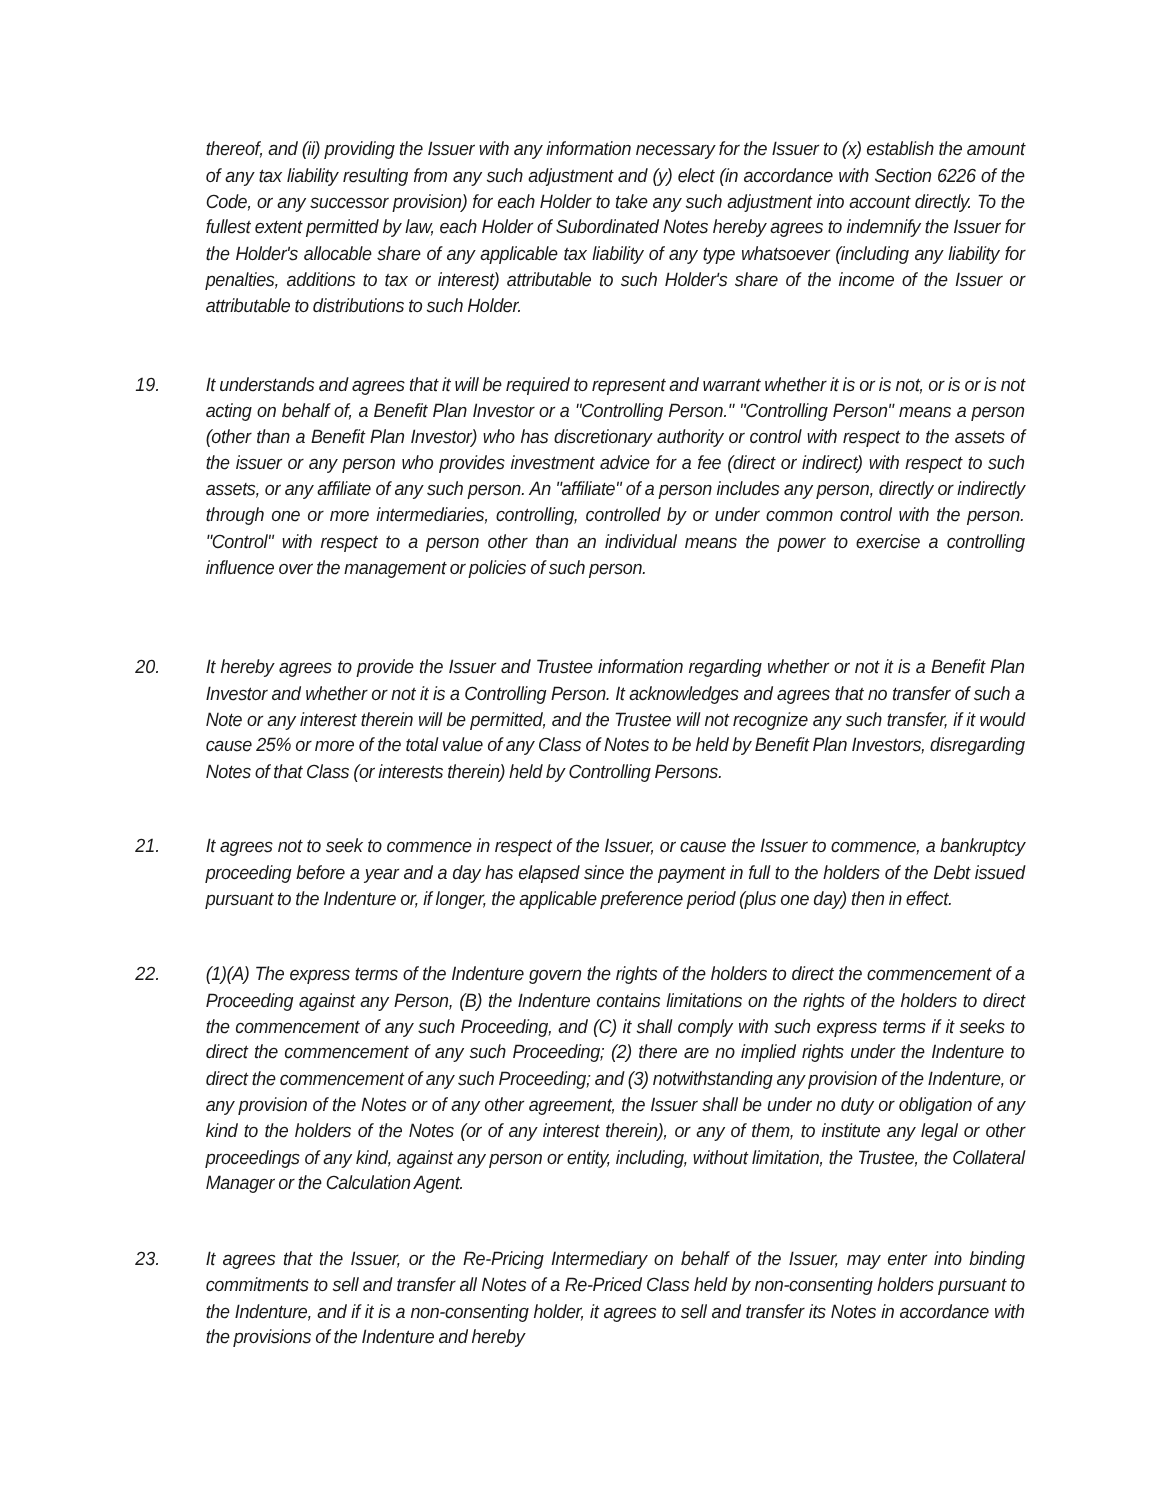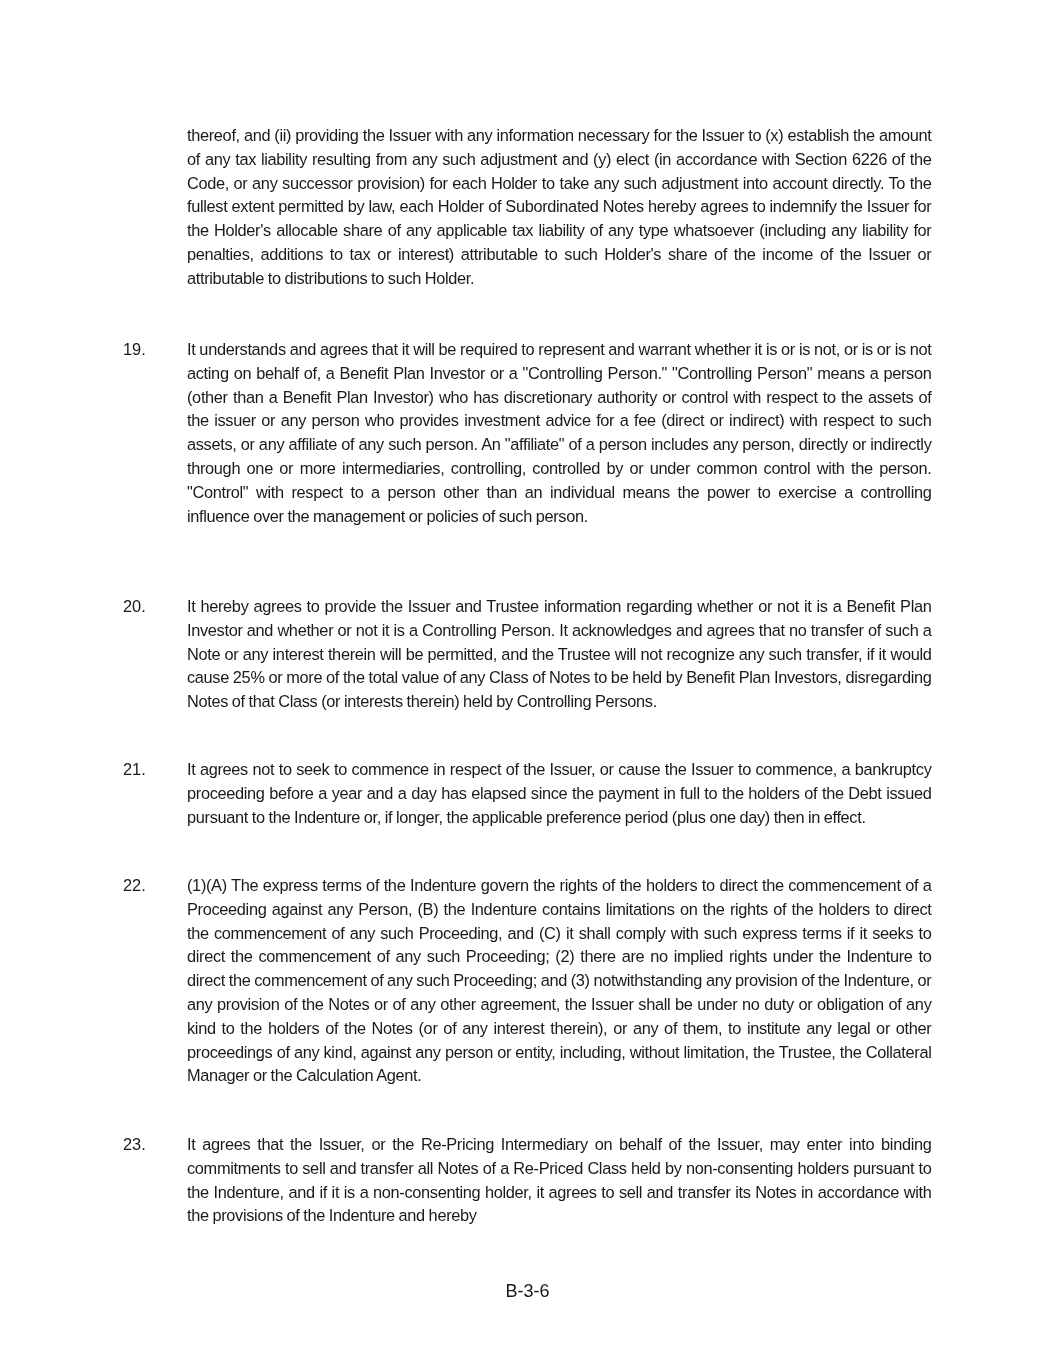--- a/index.html
+++ b/index.html
@@ -14,20 +14,21 @@
       overflow: hidden;
       color: #1a1a1a;
       font-family: "Liberation Sans", sans-serif;
     }
     .page {
       position: absolute;
       left: 0;
       top: 0;
       width: 1055px;
       height: 1365px;
+      font-style: italic;
     }
     .text {
       font-size: 17.4px;
       line-height: 23.8px;
       text-align: justify;
       letter-spacing: -0.35px;
       word-spacing: -0.5px;
       transform: scaleX(0.94);
       transform-origin: left top;
     }
@@ -92,15 +93,14 @@
   <div class="item" style="top:874px;">
     <div class="num">22.</div>
     <div class="body text">(1)(A) The express terms of the Indenture govern the rights of the holders to direct the commencement of a Proceeding against any Person, (B) the Indenture contains limitations on the rights of the holders to direct the commencement of any such Proceeding, and (C) it shall comply with such express terms if it seeks to direct the commencement of any such Proceeding; (2) there are no implied rights under the Indenture to direct the commencement of any such Proceeding; and (3) notwithstanding any provision of the Indenture, or any provision of the Notes or of any other agreement, the Issuer shall be under no duty or obligation of any kind to the holders of the Notes (or of any interest therein), or any of them, to institute any legal or other proceedings of any kind, against any person or entity, including, without limitation, the Trustee, the Collateral Manager or the Calculation Agent.</div>
   </div>
 
   <div class="item" style="top:1133px;">
     <div class="num">23.</div>
     <div class="body text">It agrees that the Issuer, or the Re-Pricing Intermediary on behalf of the Issuer, may enter into binding commitments to sell and transfer all Notes of a Re-Priced Class held by non-consenting holders pursuant to the Indenture, and if it is a non-consenting holder, it agrees to sell and transfer its Notes in accordance with the provisions of the Indenture and hereby</div>
   </div>
 
-  <div class="footer">B-3-6</div>
 
 </div>
 
 </body></html>

